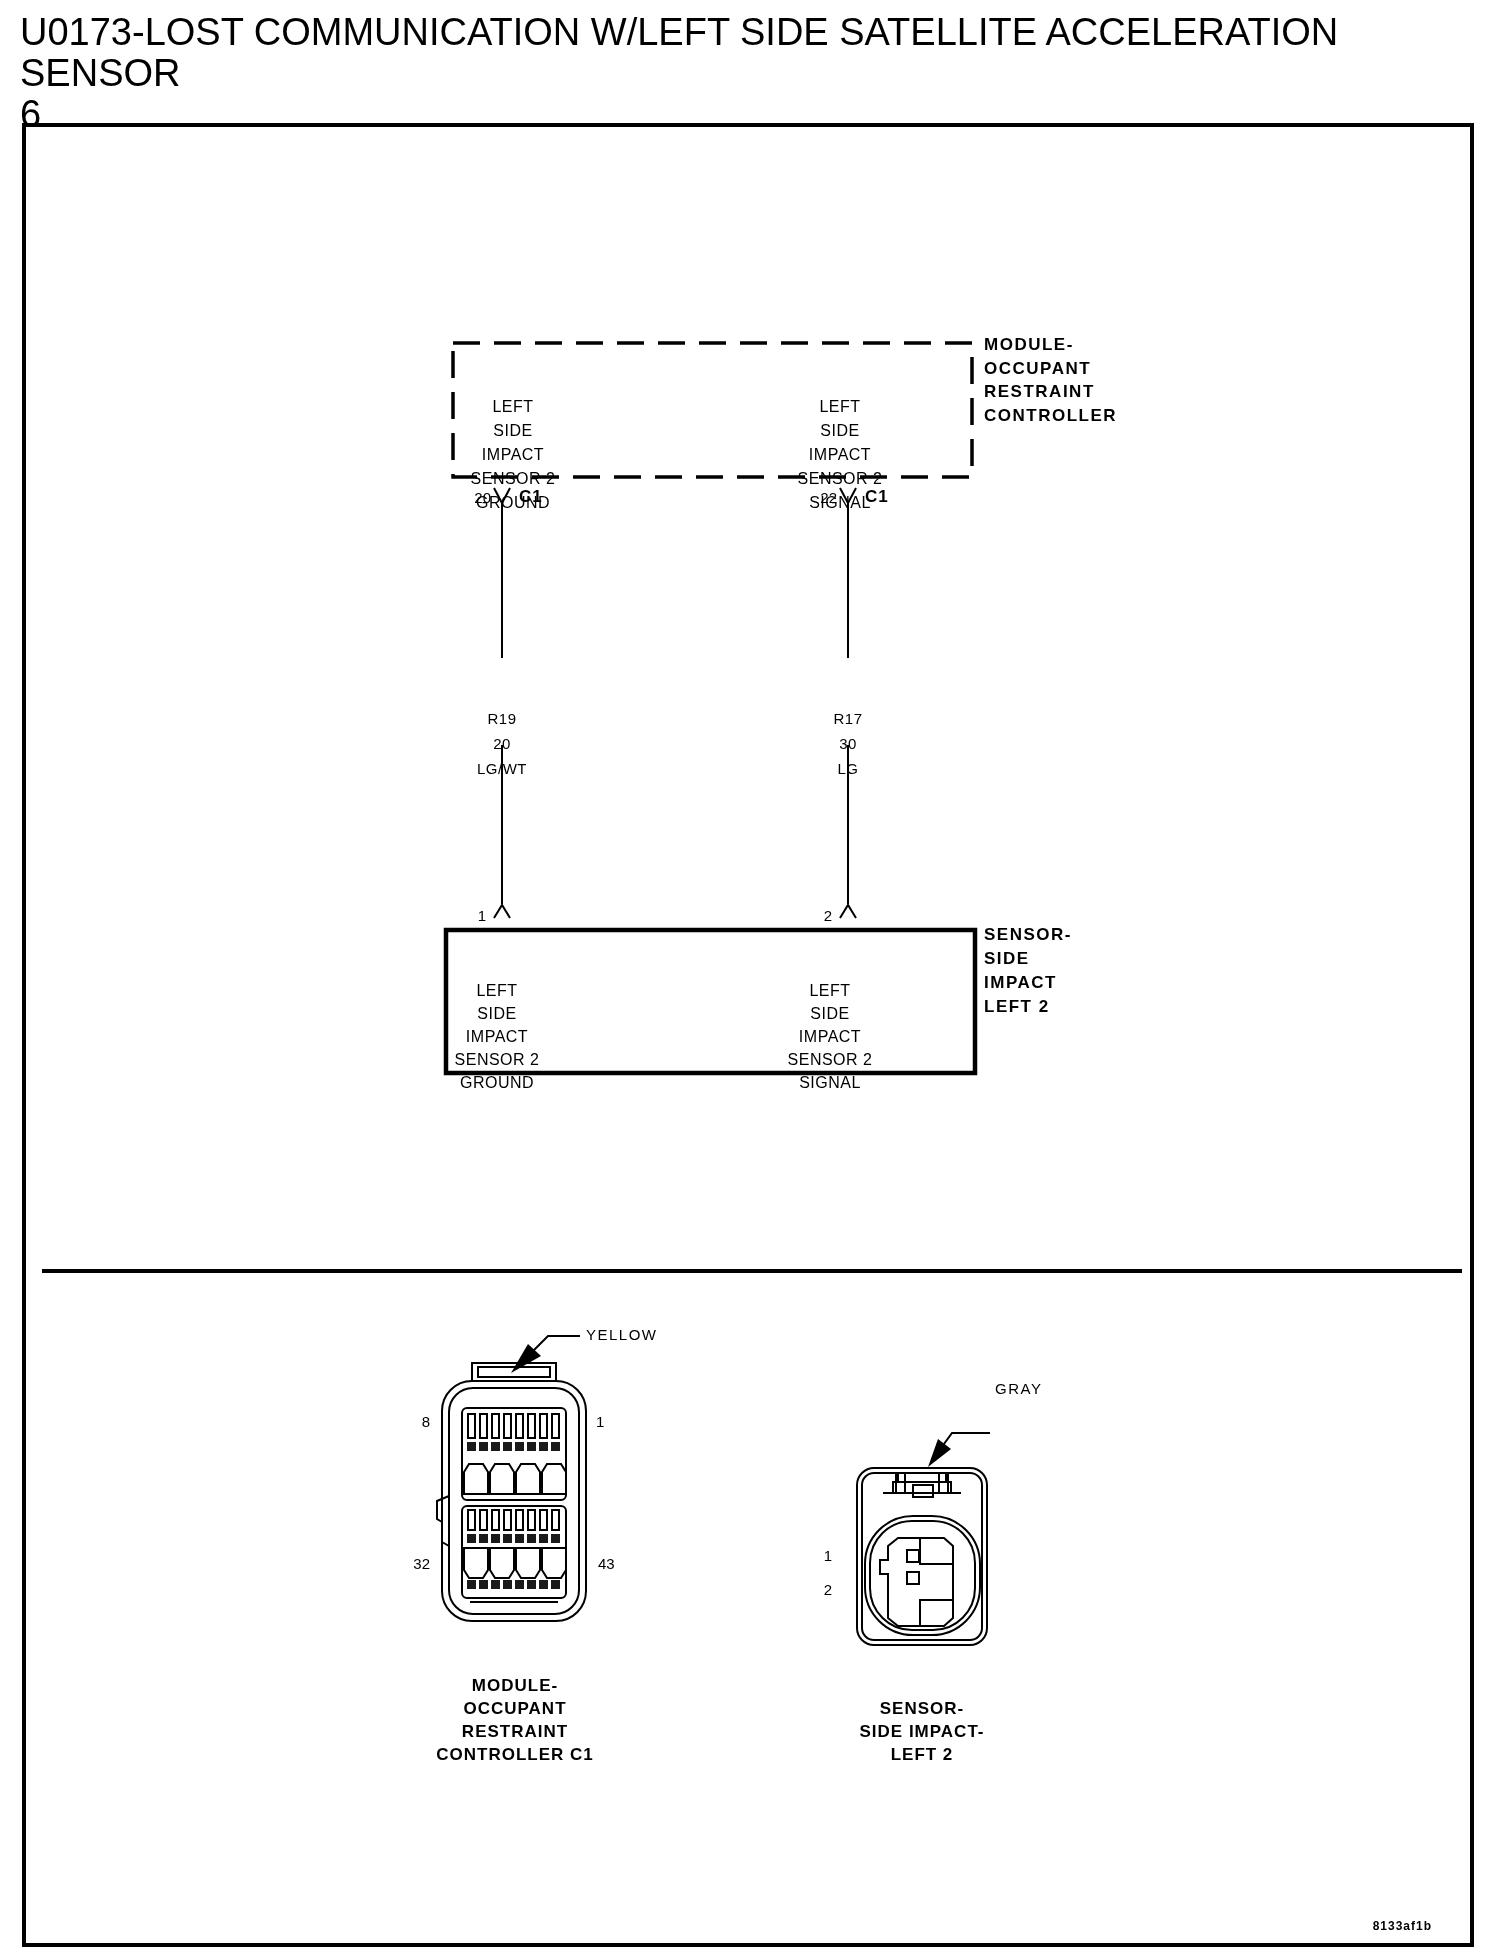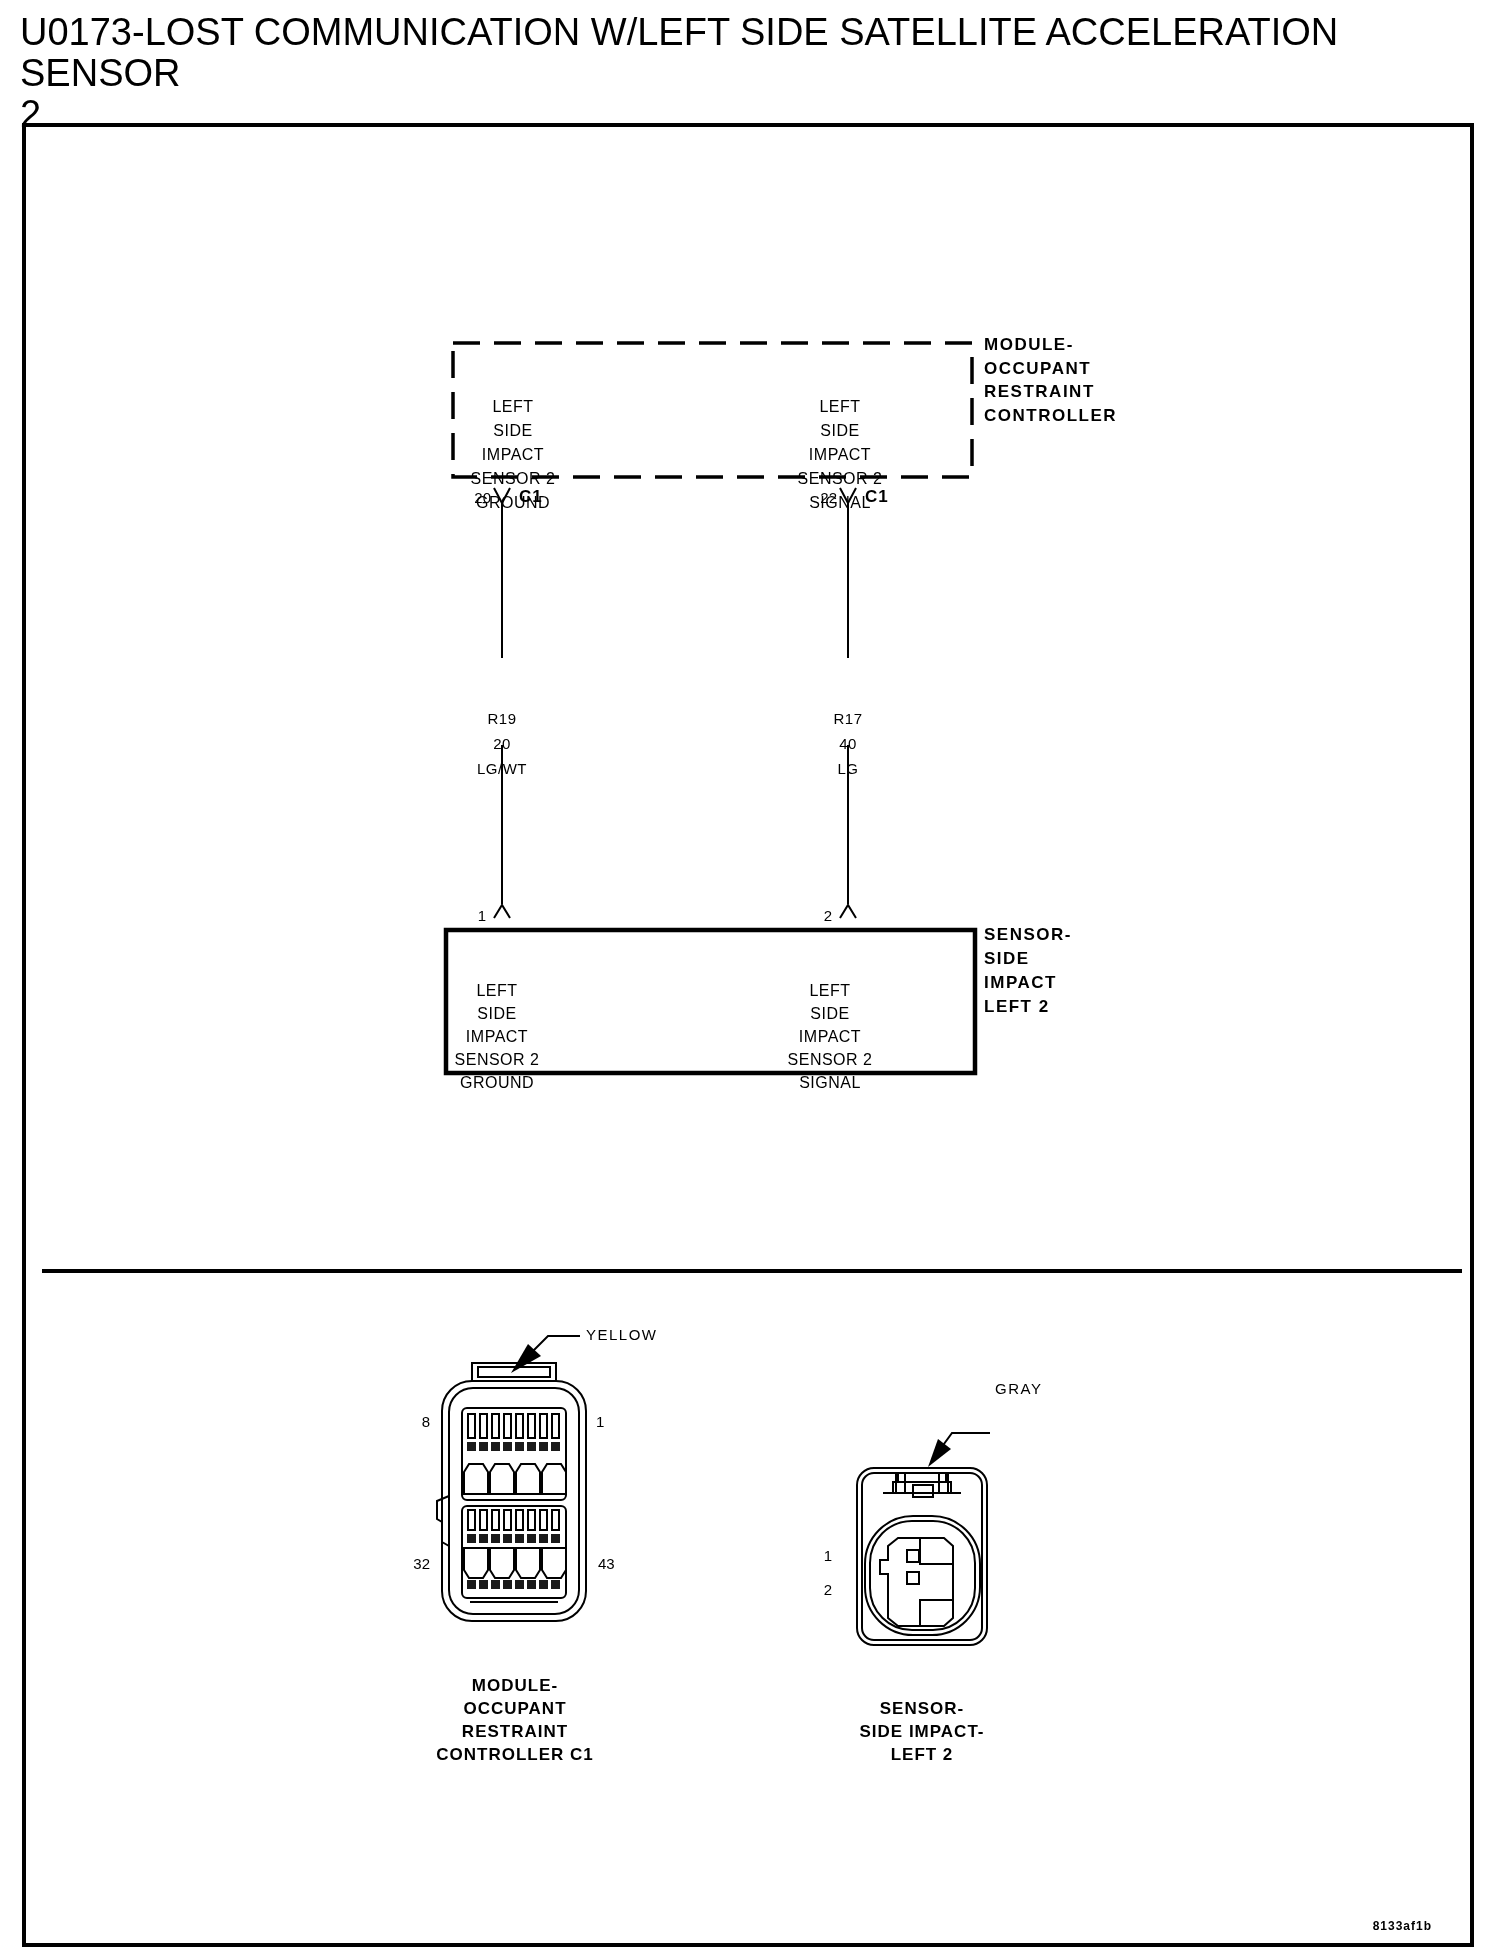--- a/index.html
+++ b/index.html
@@ -20,21 +20,21 @@
   .figcode{font-weight:700;font-size:12px;letter-spacing:1px;line-height:12px;}
   .outer-border{border:4px solid #000;}
   svg{display:block;}
 </style>
 </head>
 <body>
 
 <div class="page">
 
   <div class="abs title lines" style="left:20px;top:12px;width:1460px;">U0173-LOST COMMUNICATION W/LEFT SIDE SATELLITE ACCELERATION SENSOR
-2</div>
+6</div>
 
   <div class="abs outer-border" style="left:22px;top:123px;width:1444px;height:1816px;"></div>
 
   <svg class="abs" style="left:0;top:0;" width="1504" height="1960" viewBox="0 0 1504 1960">
 
     <rect x="453" y="343" width="519" height="134" fill="none" stroke="#000" stroke-width="3.5" stroke-dasharray="27 14"></rect>
 
     <rect x="446" y="930" width="529" height="143" fill="none" stroke="#000" stroke-width="4.5"></rect>
 
     <path d="M494,488 L502,503 L510,488" fill="none" stroke="#000" stroke-width="2"></path>
@@ -73,21 +73,21 @@
 
   <div class="abs pin r" style="left:491px;top:490px;">20</div>
   <div class="abs cid" style="left:519px;top:488px;">C1</div>
   <div class="abs pin r" style="left:837px;top:490px;">22</div>
   <div class="abs cid" style="left:865px;top:488px;">C1</div>
 
   <div class="abs wirelbl lines c" style="left:502px;top:666px;text-align:center;">R19
 20
 LG/WT</div>
   <div class="abs wirelbl lines c" style="left:848px;top:666px;">R17
-40
+30
 LG</div>
 
   <div class="abs pin r" style="left:486px;top:908px;">1</div>
   <div class="abs pin r" style="left:832px;top:908px;">2</div>
 
   <div class="abs dtext lines c" style="left:497px;top:939px;line-height:23px;">LEFT
 SIDE
 IMPACT
 SENSOR 2
 GROUND</div>

